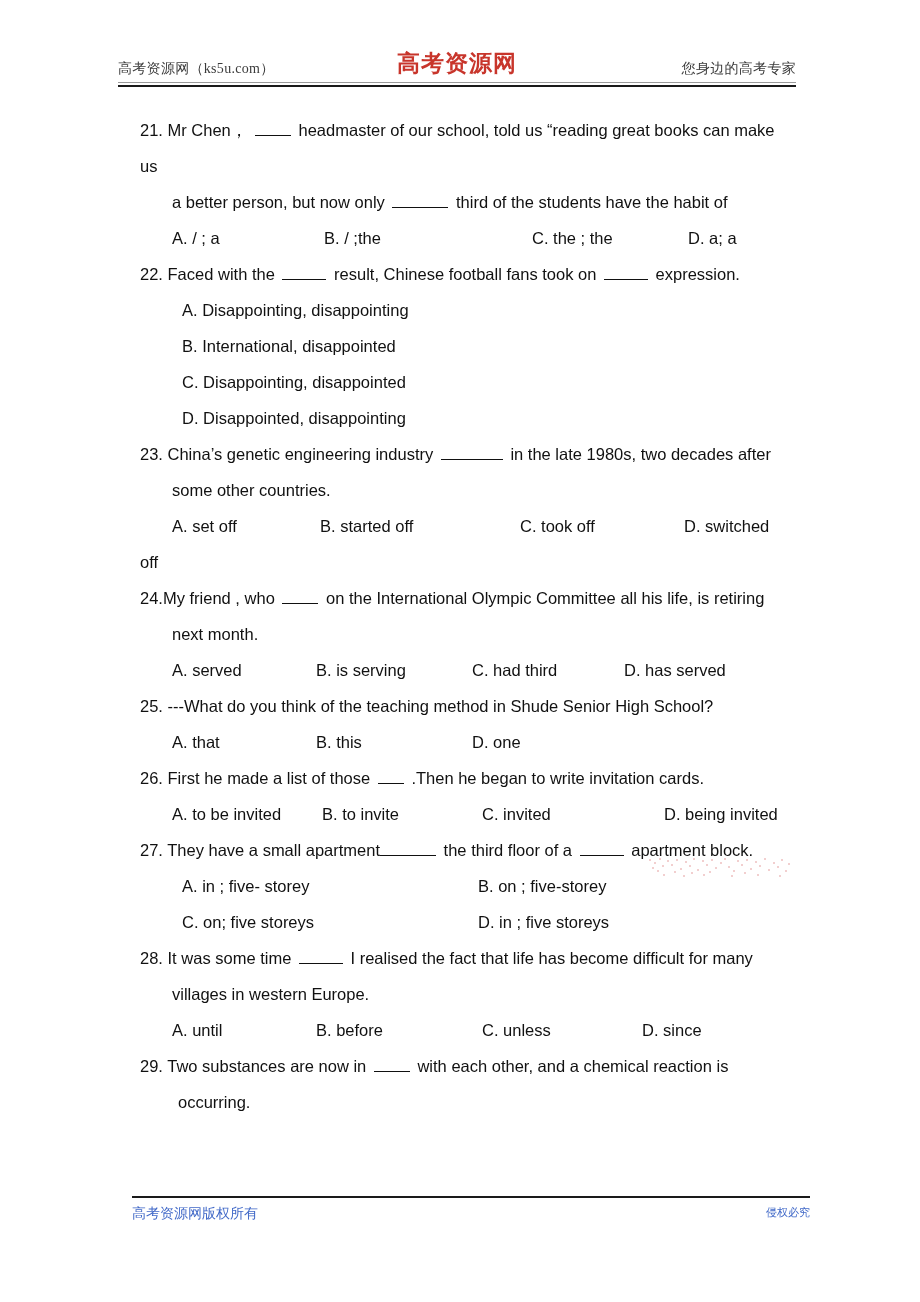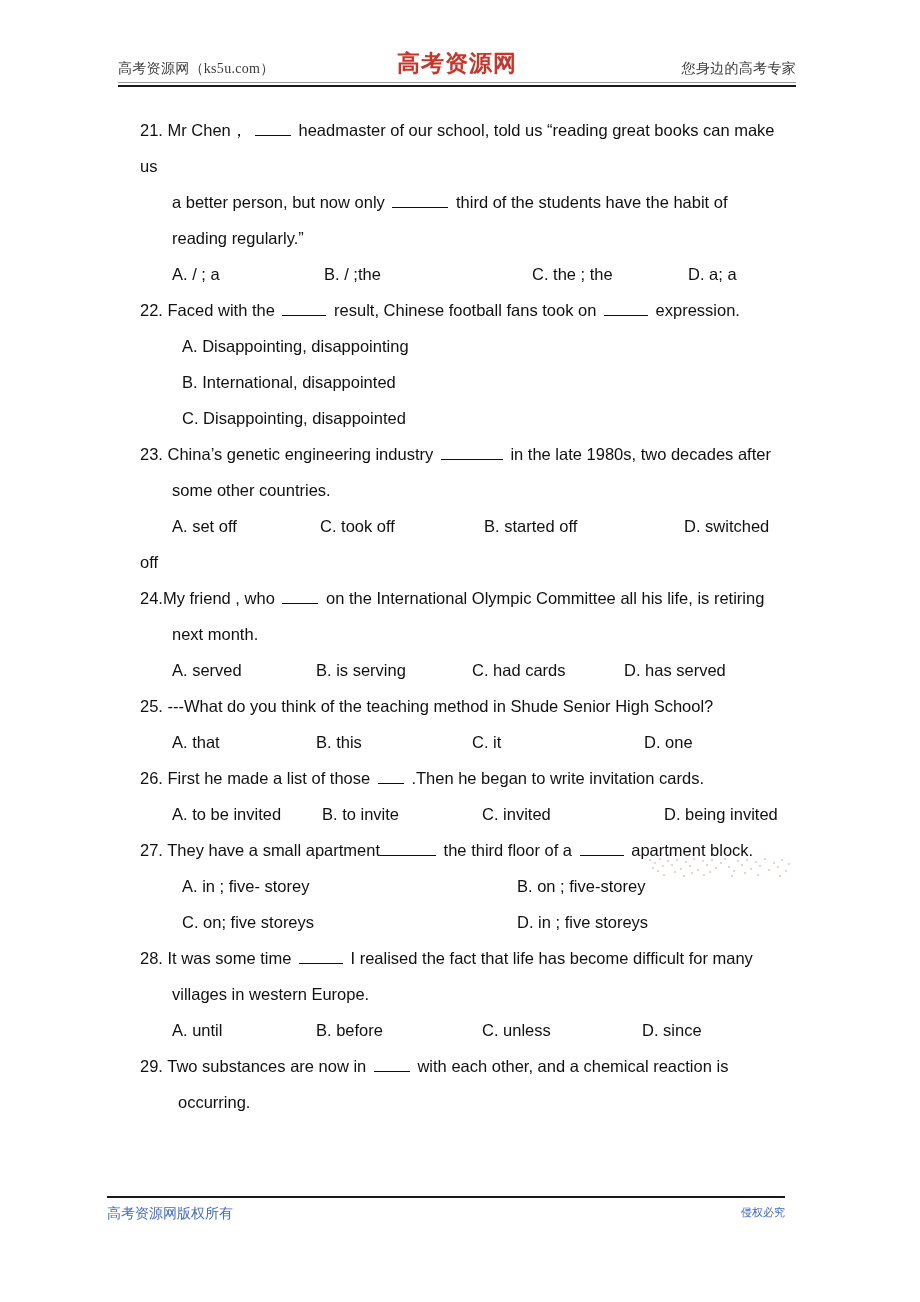--- a/index.html
+++ b/index.html
@@ -139,21 +139,20 @@
     line-height: 36px;
     font-size: 16.5px;
   }
 
   
   .opts2 {
     display: flex;
     padding-left: 42px;
     line-height: 36px;
     font-size: 16.5px;
-    gap: 39px;
   }
   .opts2 .o { white-space: nowrap; }
 
   .wrapword {
     display: block;
     line-height: 36px;
     font-size: 16.5px;
   }
 
   
@@ -163,21 +162,21 @@
     top: 856px;
     width: 148px;
     height: 28px;
     pointer-events: none;
     opacity: 0.55;
   }
 
   
   .footer {
     position: absolute;
-    left: 107px;
+    left: 132px;
     top: 1196px;
     width: 678px;
   }
   .footer-rule {
     width: 678px;
     height: 2px;
     background: #1a1a1a;
   }
   .footer-row {
     position: relative;
@@ -226,84 +225,83 @@
         <span>Mr Chen，</span>
         <span class="blank w4"></span>
         <span>headmaster of our school, told us “reading great books can make</span>
       </div>
       <div class="wrapword">us</div>
       <div class="q-text indent">
         <span>a better person, but now only</span>
         <span class="blank w6"></span>
         <span>third of the students have the habit of</span>
       </div>
-      <div class="q-text indent">reading regularly.”</div>
       <div class="opts">
         <span class="o" style="width:152px">A. / ; a</span>
         <span class="o" style="width:208px">B. / ;the</span>
         <span class="o" style="width:156px">C. the ; the</span>
         <span class="o">D. a; a</span>
       </div>
     </div>
 
     <div class="q">
       <div class="q-text">
         <span>22.</span>
         <span>Faced with the</span>
         <span class="blank w5"></span>
         <span>result, Chinese football fans took on</span>
         <span class="blank w5"></span>
         <span>expression.</span>
       </div>
       <div class="opt-stack">A. Disappointing, disappointing</div>
       <div class="opt-stack">B. International, disappointed</div>
       <div class="opt-stack">C. Disappointing, disappointed</div>
+      <div class="opt-stack">D. Disappointed, disappointing</div>
     </div>
 
     <div class="q">
       <div class="q-text">
         <span>23.</span>
         <span>China’s genetic engineering industry</span>
         <span class="blank w7"></span>
         <span>in the late 1980s, two decades after</span>
       </div>
       <div class="q-text indent">some other countries.</div>
       <div class="opts">
         <span class="o" style="width:148px">A. set off</span>
+        <span class="o" style="width:200px">B. started off</span>
         <span class="o" style="width:164px">C. took off</span>
-        <span class="o" style="width:200px">B. started off</span>
         <span class="o">D.    switched</span>
       </div>
       <div class="wrapword">off</div>
     </div>
 
     <div class="q">
       <div class="q-text">
         <span>24.</span><span>My friend , who</span>
         <span class="blank w4"></span>
         <span>on the International Olympic Committee all his life, is retiring</span>
       </div>
       <div class="q-text indent">next month.</div>
       <div class="opts">
         <span class="o" style="width:144px">A. served</span>
         <span class="o" style="width:156px">B. is serving</span>
-        <span class="o" style="width:152px">C. had cards</span>
+        <span class="o" style="width:152px">C. had third</span>
         <span class="o">D. has served</span>
       </div>
     </div>
 
     <div class="q">
       <div class="q-text">
         <span>25.</span>
         <span>---What do you think of the teaching method in Shude Senior High School?</span>
       </div>
       <div class="opts">
         <span class="o" style="width:144px">A. that</span>
         <span class="o" style="width:156px">B. this</span>
-        <span class="o" style="width:172px">C. it</span>
         <span class="o">D. one</span>
       </div>
     </div>
 
     <div class="q">
       <div class="q-text">
         <span>26.</span>
         <span>First he made a list of those</span>
         <span class="blank w3"></span>
         <span>.Then he began to write invitation cards.</span>

